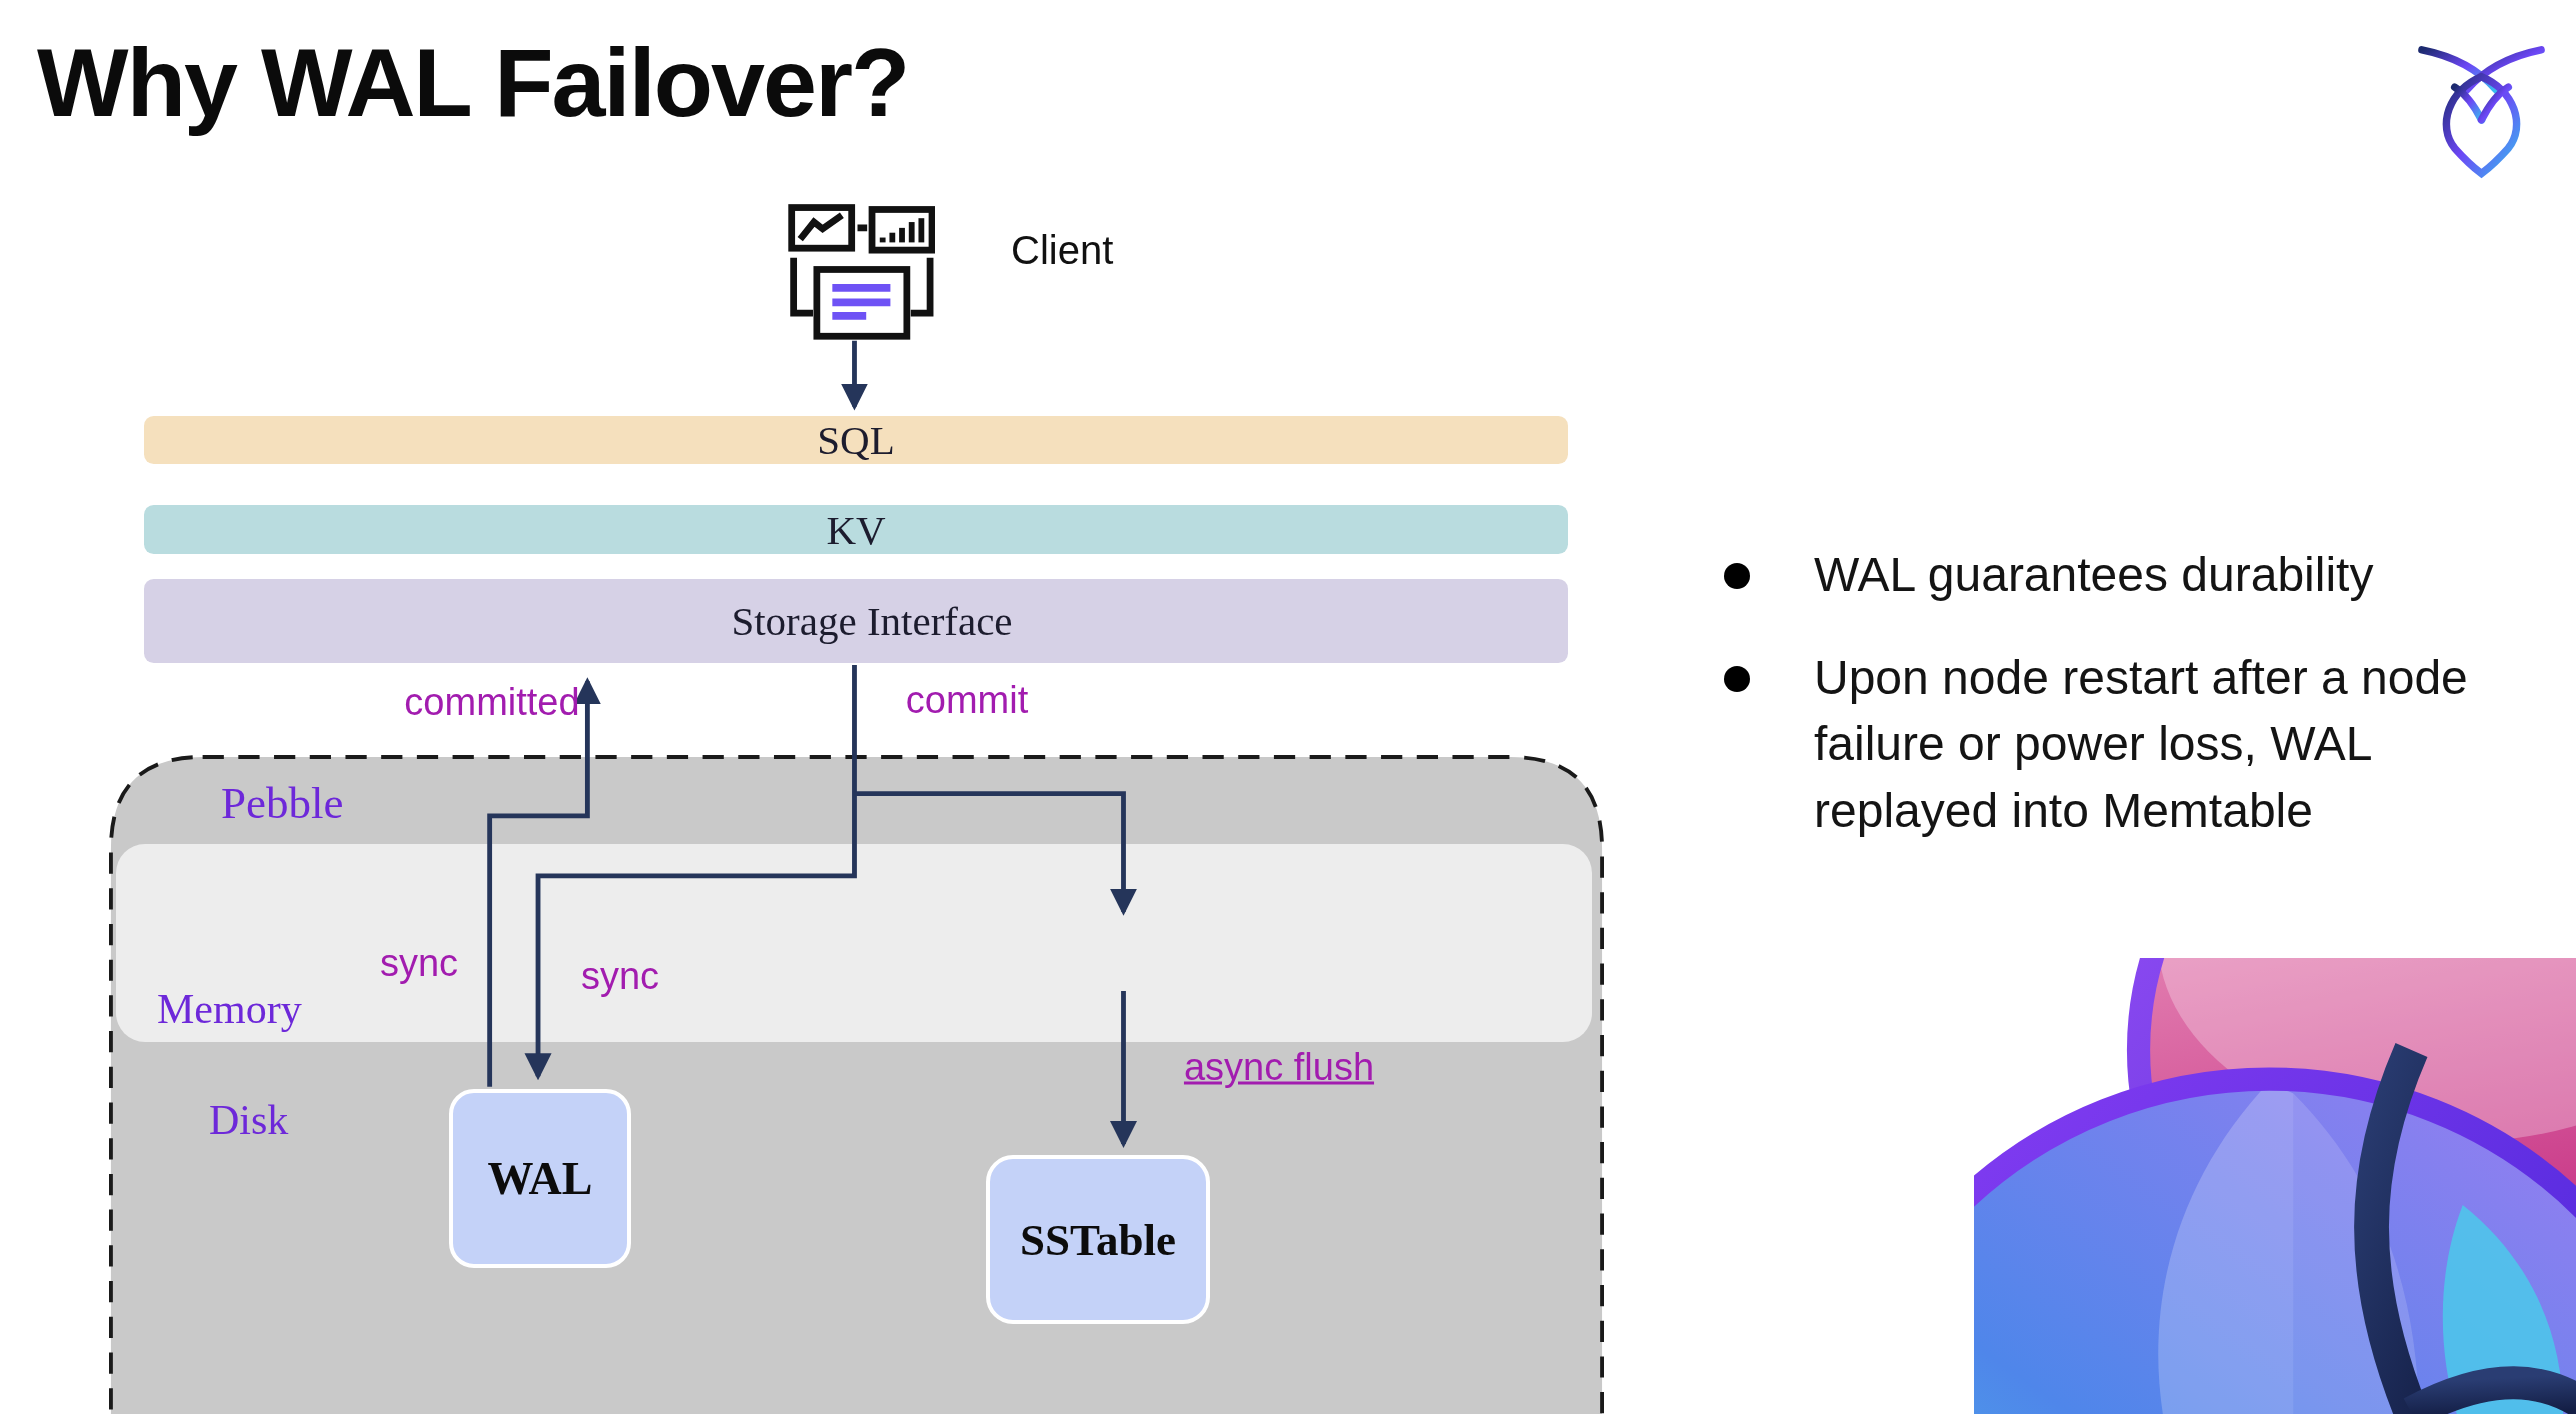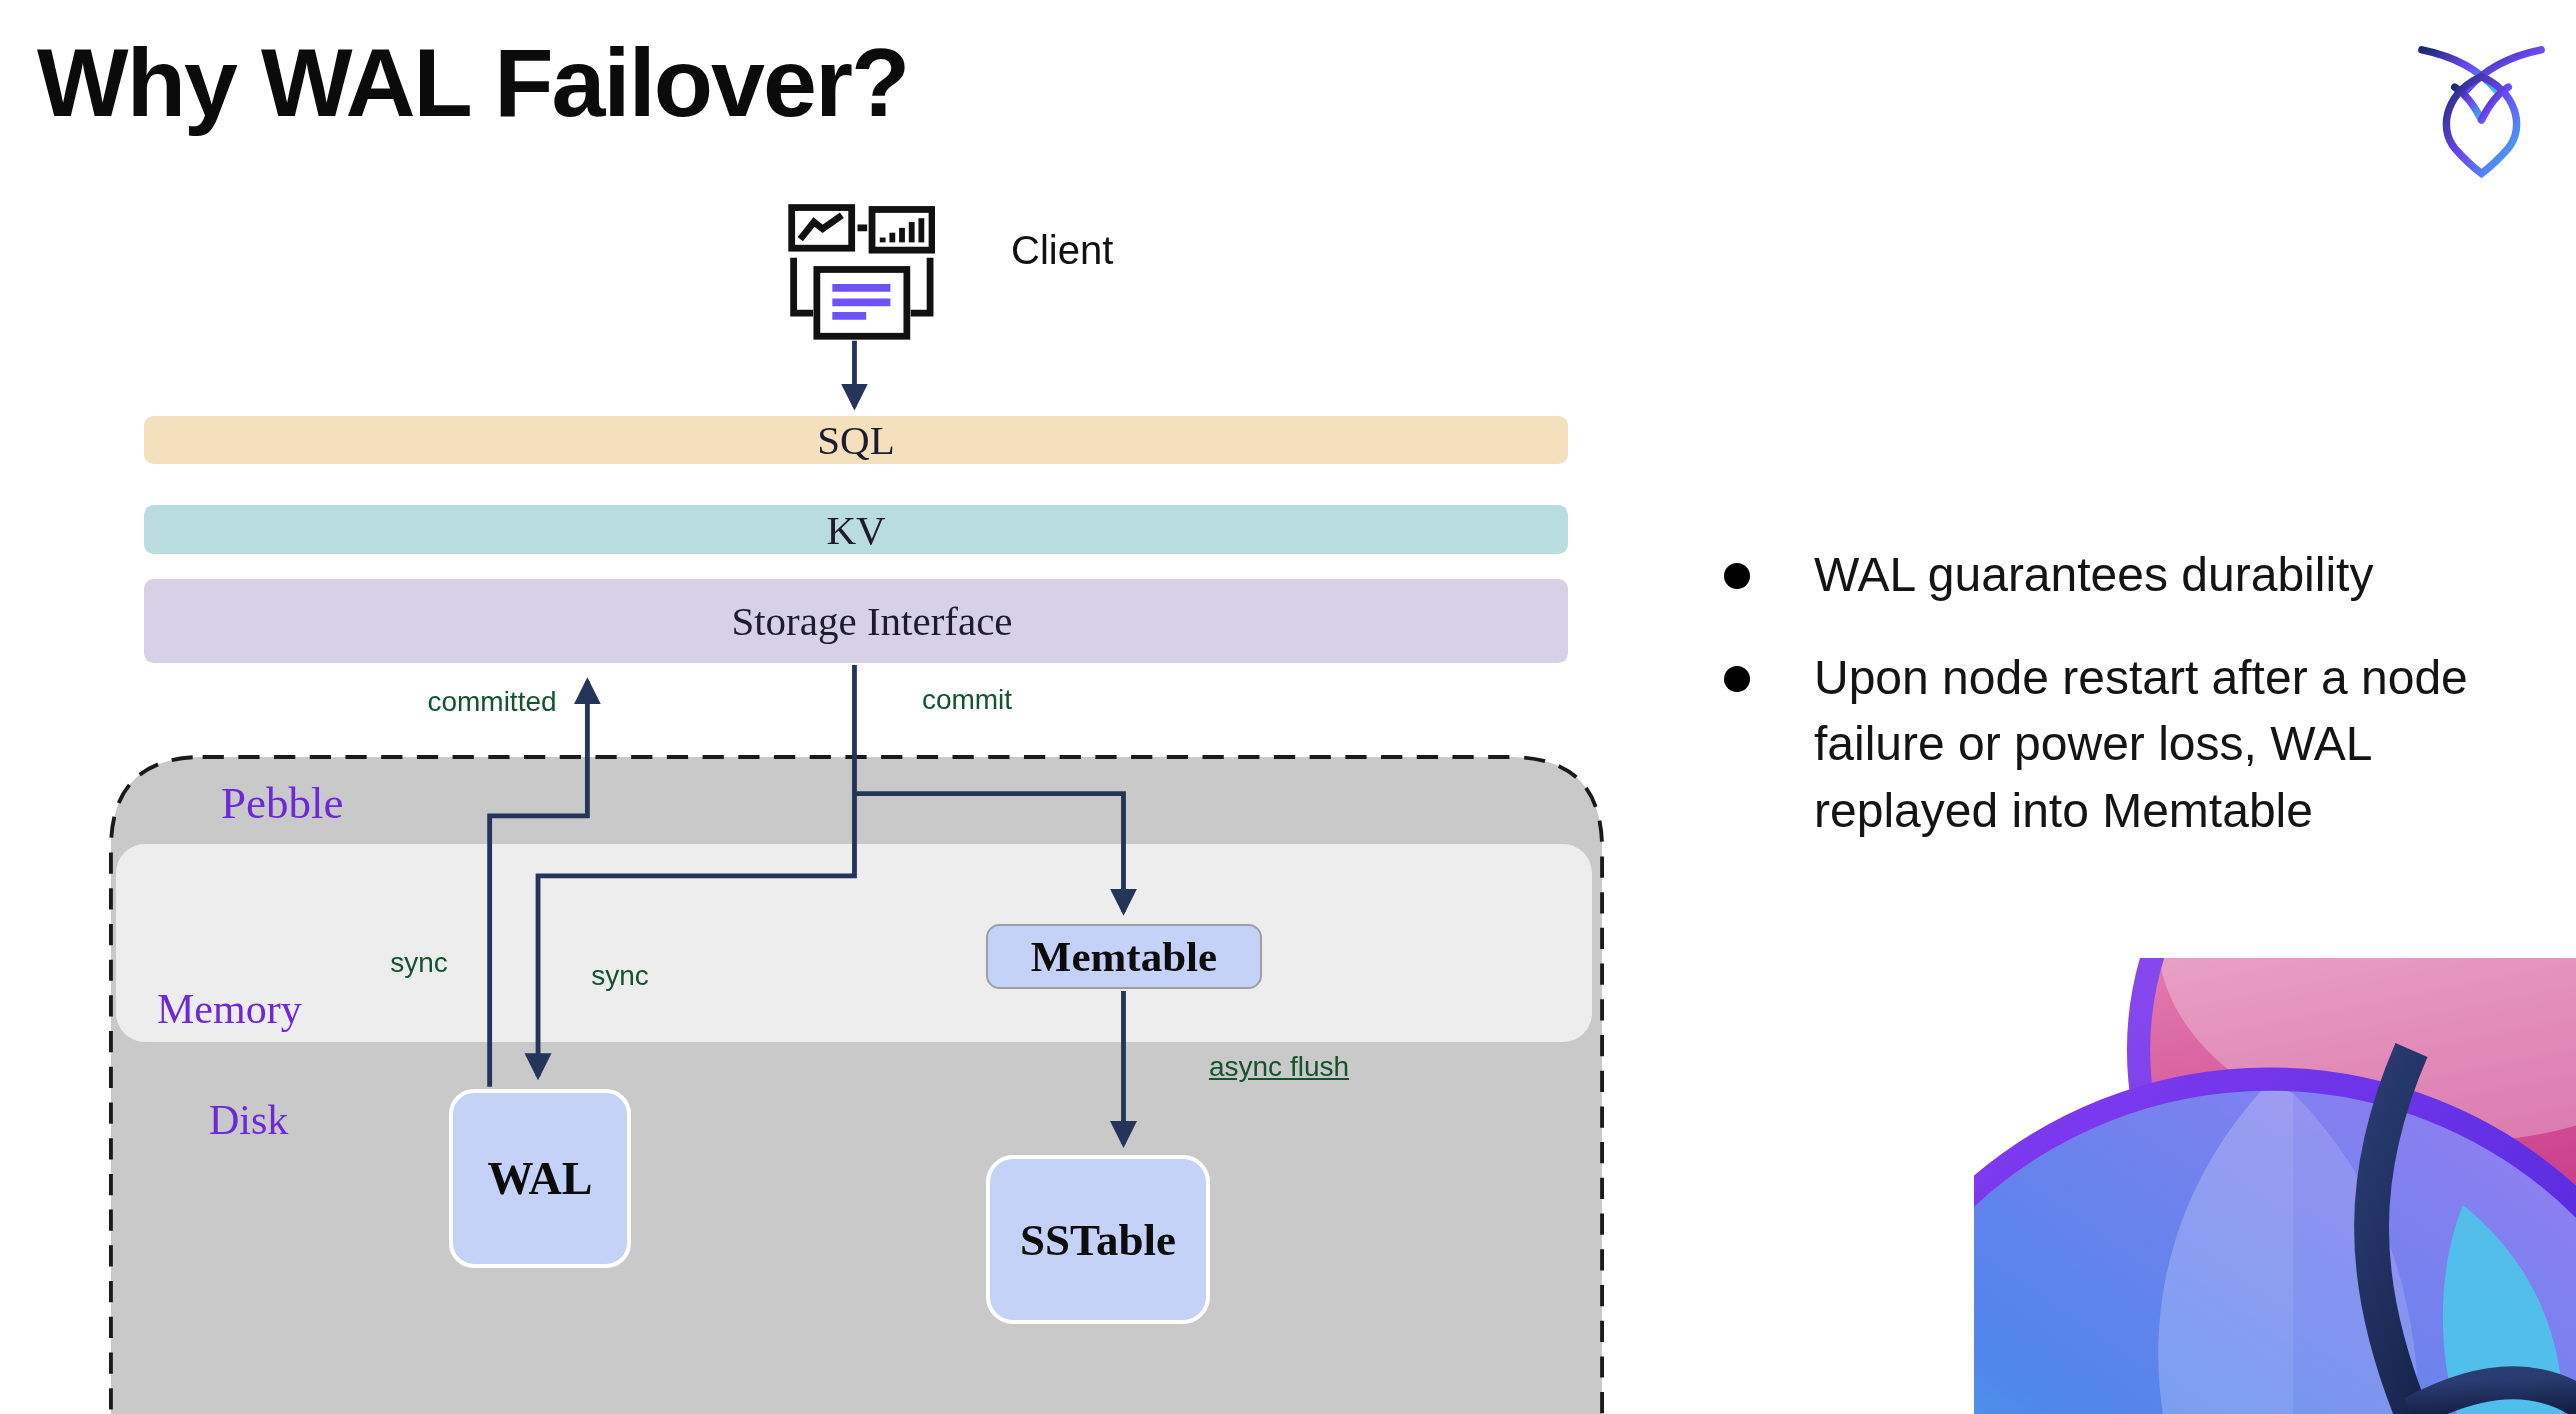--- a/index.html
+++ b/index.html
@@ -38,21 +38,21 @@
         background:var(--c-box);font-family:"Liberation Serif",serif;font-weight:bold;color:#0c0c0c;}
   .node-wal{left:449px;top:1089px;width:182px;height:179px;border:4.8px solid #ffffff;
             border-radius:25px;font-size:46px;}
   .node-memtable{left:986px;top:924px;width:276px;height:65px;border:2.9px solid #9e9ea4;
             border-radius:13.5px;font-size:43px;}
   .node-sstable{left:986px;top:1155px;width:224px;height:169px;border:4.8px solid #ffffff;
             border-radius:27px;font-size:45px;}
 
   .arrows{position:absolute;left:0;top:0;width:2576px;height:1415px;pointer-events:none;}
 
-  .edge-label{position:absolute;transform:translate(-50%,-50%);font-size:28px;color:#14532d;
+  .edge-label{position:absolute;transform:translate(-50%,-50%);font-size:38px;color:#a21caf;
               font-family:"Liberation Sans",sans-serif;white-space:nowrap;}
 
   .client-icon{position:absolute;left:780px;top:194px;}
   .client-label{position:absolute;left:1011px;top:228px;font-size:40px;color:#111;}
 
   
   .bullets{position:absolute;left:1724px;top:542px;width:823px;}
   .bullet{display:flex;align-items:flex-start;margin-bottom:37px;}
   .bullet .dot{width:26px;height:26px;border-radius:50%;background:#000;flex:0 0 26px;
                margin-top:21px;margin-right:64px;}
@@ -124,23 +124,20 @@
     <path d="M97,2 L1452,2 Q1547,2 1547,97 L1547,692 L2,692 L2,97 Q2,2 97,2 Z" fill="var(--c-pebble)" stroke="#1a1a1a" stroke-width="4" stroke-dasharray="22 15"></path>
   </svg>
   <div class="memory-band"></div>
 
   <span class="serif-label lbl-pebble">Pebble</span>
   <span class="serif-label lbl-memory">Memory</span>
   <span class="serif-label lbl-disk">Disk</span>
 
   <div class="node node-wal">
     <span>WAL</span>
-  </div>
-  <div class="node node-memtable">
-    <span>Memtable</span>
   </div>
   <div class="node node-sstable">
     <span>SSTable</span>
   </div>
 
   <svg class="arrows" viewBox="0 0 2662 1462">
     <defs>
       <marker id="ah" viewBox="0 0 10 10" refX="8.5" refY="5" markerWidth="5.6" markerHeight="5.6" orient="auto-start-reverse">
         <path d="M0,0 L10,5 L0,10 Z" fill="var(--c-arrow)"></path>
       </marker>

